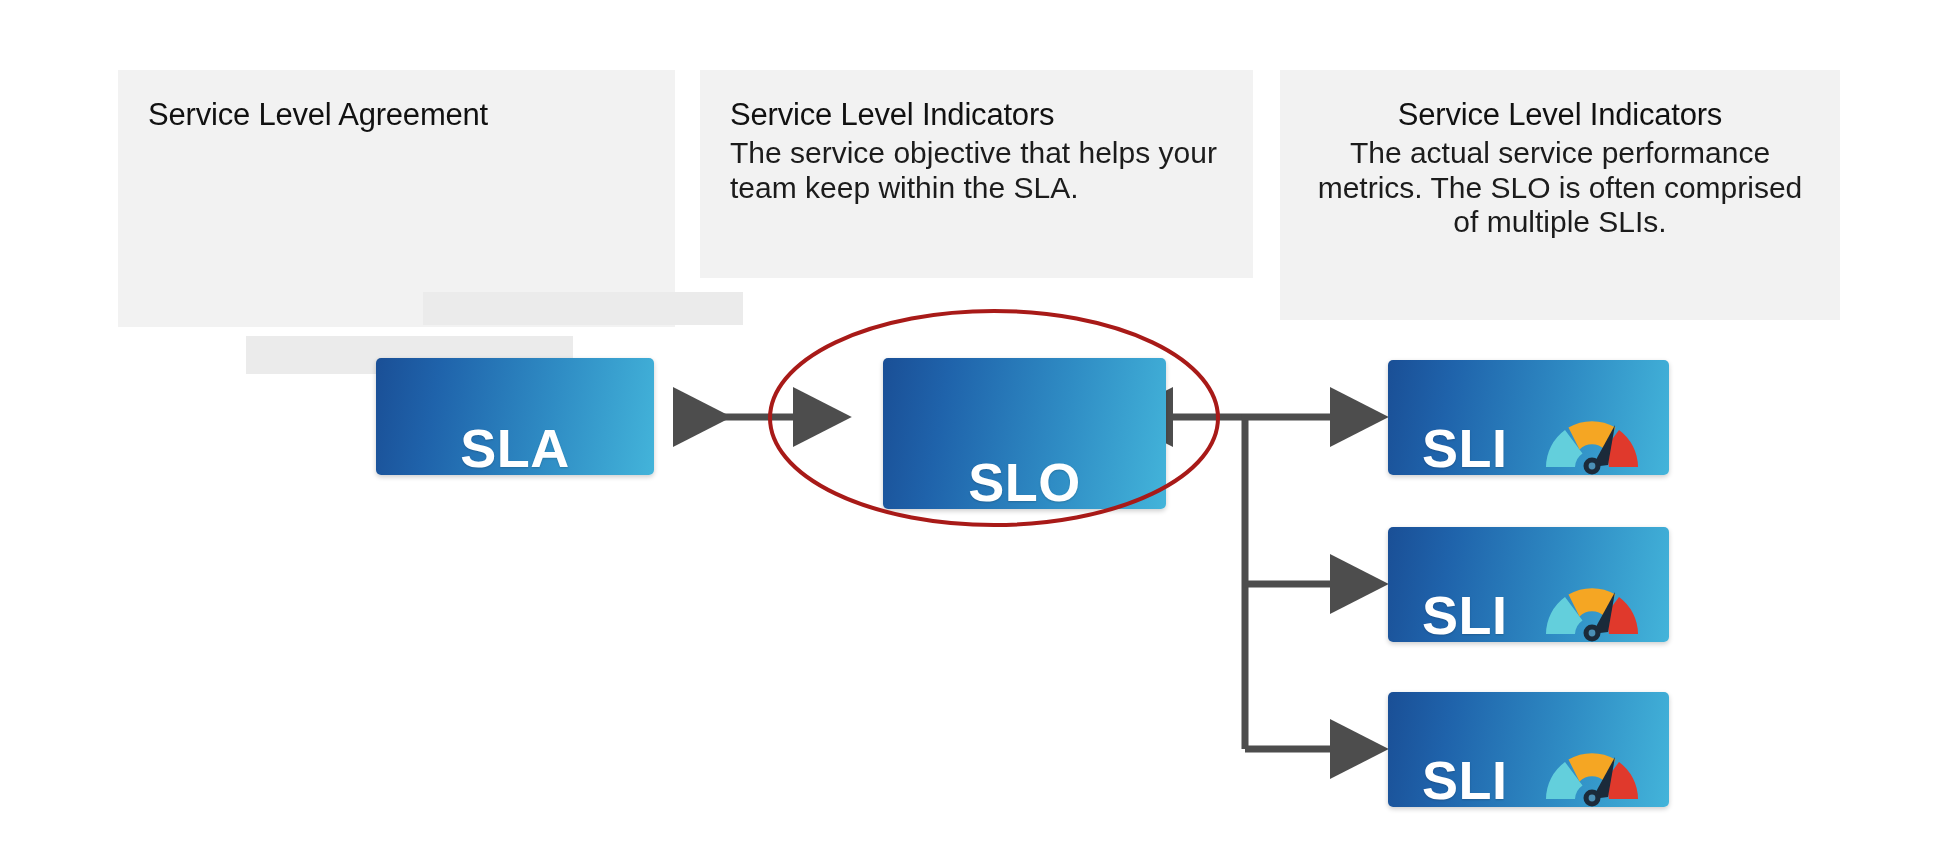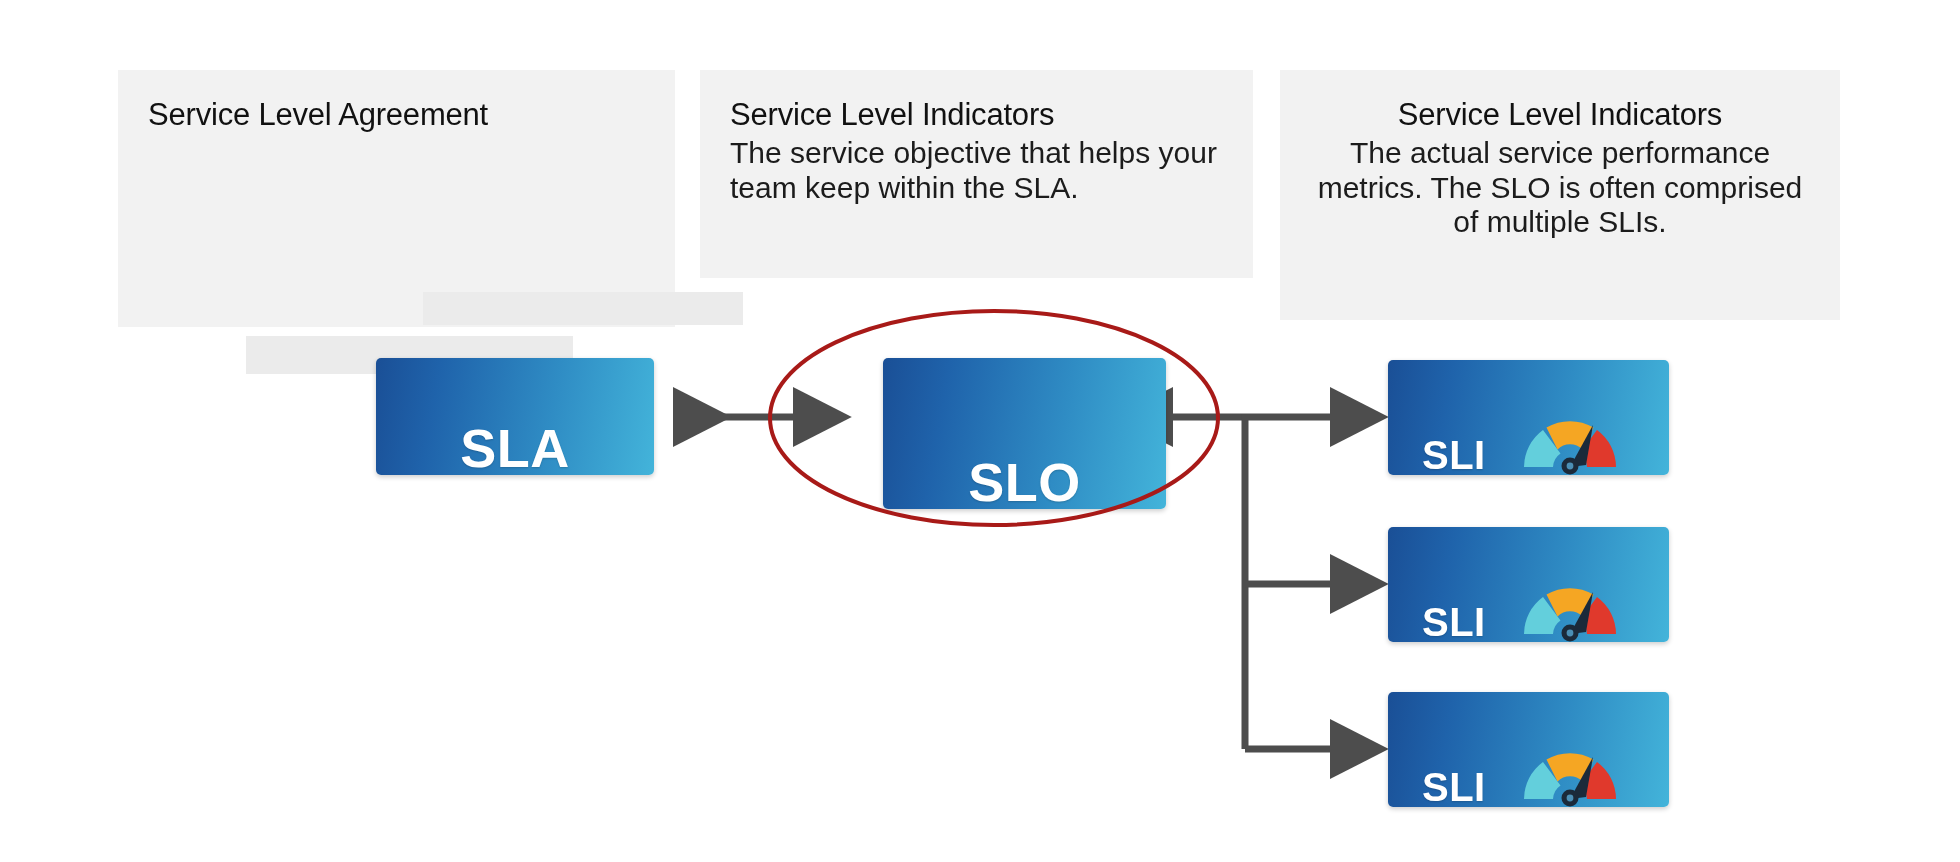--- a/index.html
+++ b/index.html
@@ -69,21 +69,21 @@
     text-shadow: 0 1px 2px rgba(0,0,0,0.18);
   }
   .node.centered {
     justify-content: center;
   }
   .node.sli {
     justify-content: flex-start;
     padding-left: 34px;
   }
   .node.sli .node-label {
-    font-size: 40px;
+    font-size: 54px;
   }
   .gauge-slot {
     margin-left: 30px;
     width: 108px;
     height: 74px;
     display: flex;
     align-items: center;
     justify-content: center;
   }
   .gauge-slot svg {

